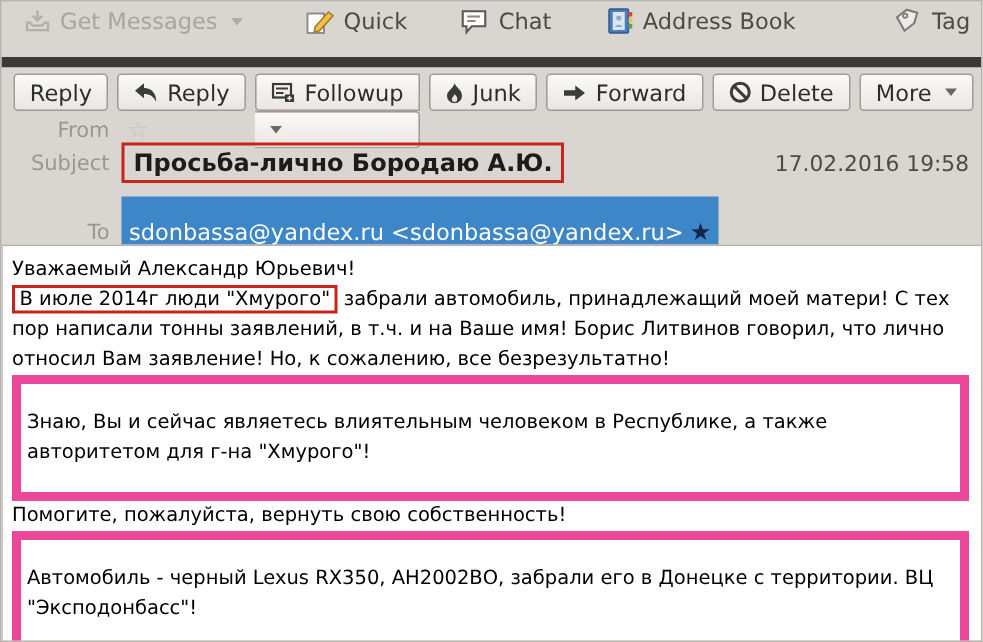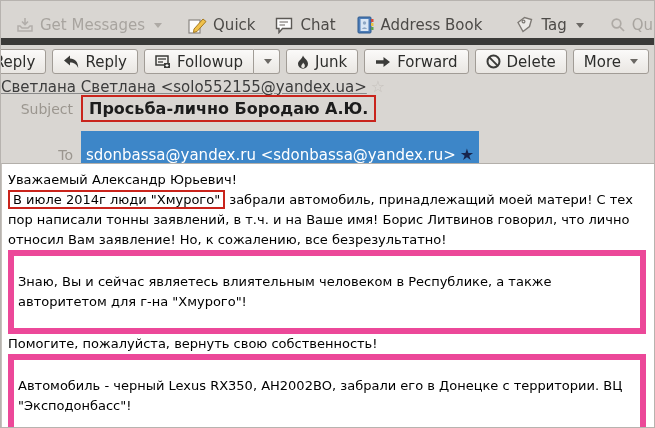--- a/index.html
+++ b/index.html
@@ -2,39 +2,39 @@
 <html><head>
 <meta charset="utf-8">
 <style>
   * { box-sizing: border-box; margin: 0; padding: 0; }
   html,body { width:655px; height:428px; }
   body { font-family:"DejaVu Sans","Liberation Sans",sans-serif; background:#fff; }
   #app { position:relative; width:655px; height:428px; overflow:hidden; border:1px solid #b7b3af; background:#d9d6d2; }
 
   
   .toolbar { position:absolute; top:0; left:0; right:0; height:37px;
-             background:#d9d6d2; display:flex; align-items:flex-end; padding:0 10px; }
+             background:#d9d6d2; display:flex; align-items:flex-start; padding:0 10px;gap:16px; }
   .tb-item { display:flex; align-items:center; gap:6px; font-size:15px; color:#4c4a47;
              padding:4px 5px; white-space:nowrap; }
   .tb-item.disabled { color:#a8a49f; }
   .caret { width:0; height:0; border-left:4px solid transparent; border-right:4px solid transparent;
            border-top:5px solid #6b6864; display:inline-block; margin-left:3px; }
   .caret.dim { border-top-color:#aeaaa5; }
   .tb-sep { width:1px; height:22px; background:#c2beb9; margin:0 8px; }
 
   
   .darkstrip { position:absolute; top:37px; left:0; right:0; height:7px; background:#3a3a38; }
 
   
   .msgheader { position:absolute; top:44px; left:0; right:0; height:118px; background:#d9d6d2; }
   .actions { position:absolute; top:4px; right:5px; display:flex; gap:6px; }
   .act-btn { display:flex; align-items:center; gap:6px; font-size:15px; color:#2d2d2b;
              background:linear-gradient(#fbfaf9,#e9e6e2); border:1px solid #a19c96;
              border-radius:3px; padding:2px 10px; height:25px; white-space:nowrap; }
-  .btn-group { display:flex; }
+  .btn-group { display:flex;flex-direction:column; }
   .btn-group .act-btn.main { border-radius:3px 0 0 3px; }
   .btn-group .act-btn.arrow { border-radius:0 3px 3px 0; border-left:none; padding:2px 7px; }
 
   .hrow { position:absolute; left:0; display:flex; align-items:center; }
   .hlabel { width:80px; text-align:right; padding-right:8px; color:#9b968f; font-size:14px; flex:none; }
   .row-from { top:32px; }
   .from-val { font-size:15px; color:#3c3c3c; text-decoration:underline; text-decoration-color:#8a8a8a; }
   .star-dim { color:#c6c2bd; font-size:16px; margin-left:4px; }
   .row-subject { top:50px; }
   .subj-box { border:2px solid #c9241c; padding:2px 6px; font-weight:bold; font-size:16px; color:#1c1c1c; }
@@ -192,28 +192,29 @@
         </span>
         <span>Delete</span>
       </div>
       <div class="act-btn">
         <span>More</span>
         <span class="caret"></span>
       </div>
     </div>
 
     <div class="hrow row-from">
-      <span class="from-val">Светлана Светлана &lt;solo552155@yandex.ua&gt;</span>
+      <span class="hlabel">From</span>
       <span class="star-dim">☆</span>
     </div>
 
     <div class="hrow row-subject">
       <span class="hlabel">Subject</span>
       <span class="subj-box">Просьба-лично Бородаю А.Ю.</span>
     </div>
+    <div class="hdr-date">17.02.2016 19:58</div>
 
     <div class="hrow row-to">
       <span class="hlabel">To</span>
       <span class="to-chip">
         <span>sdonbassa@yandex.ru &lt;sdonbassa@yandex.ru&gt;</span>
         <span class="star-nav">★</span>
       </span>
     </div>
   </div>
 

